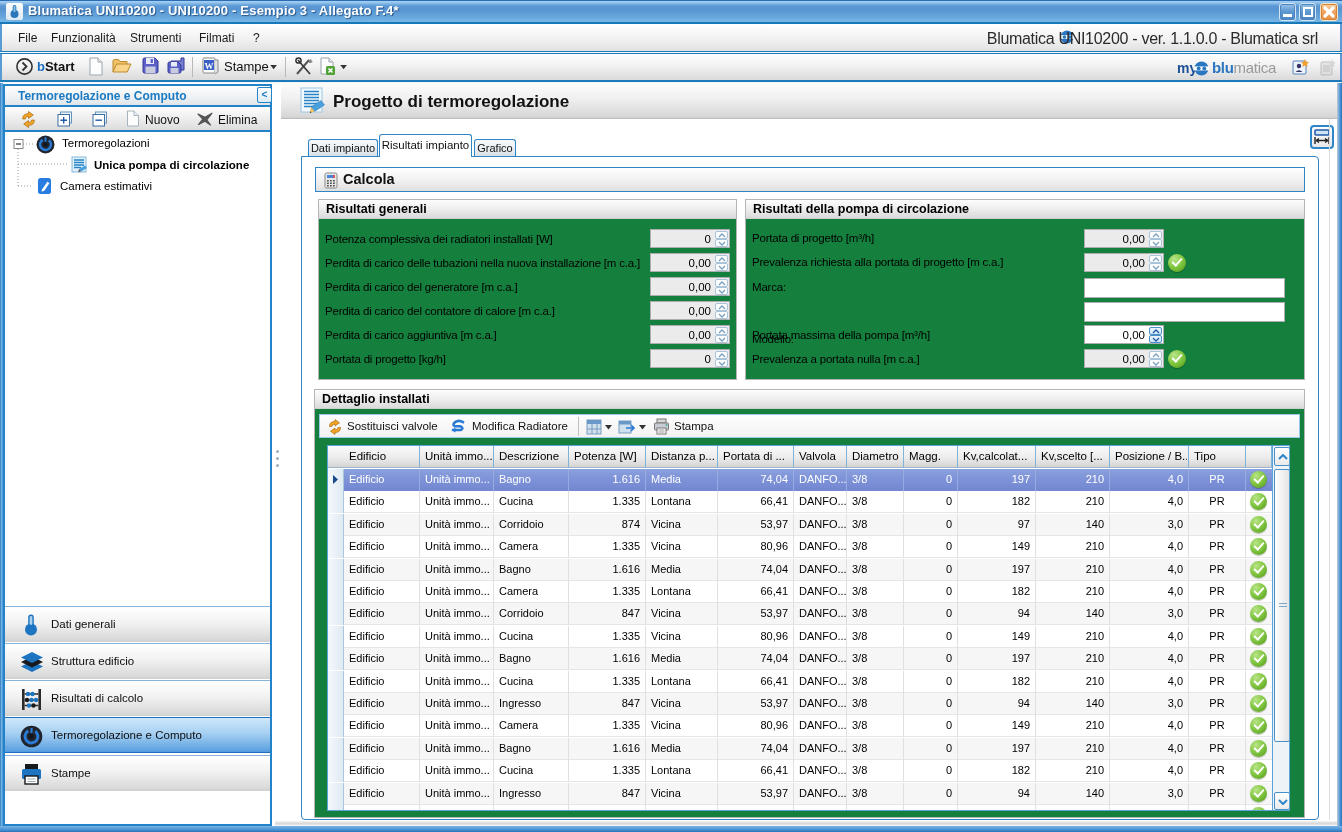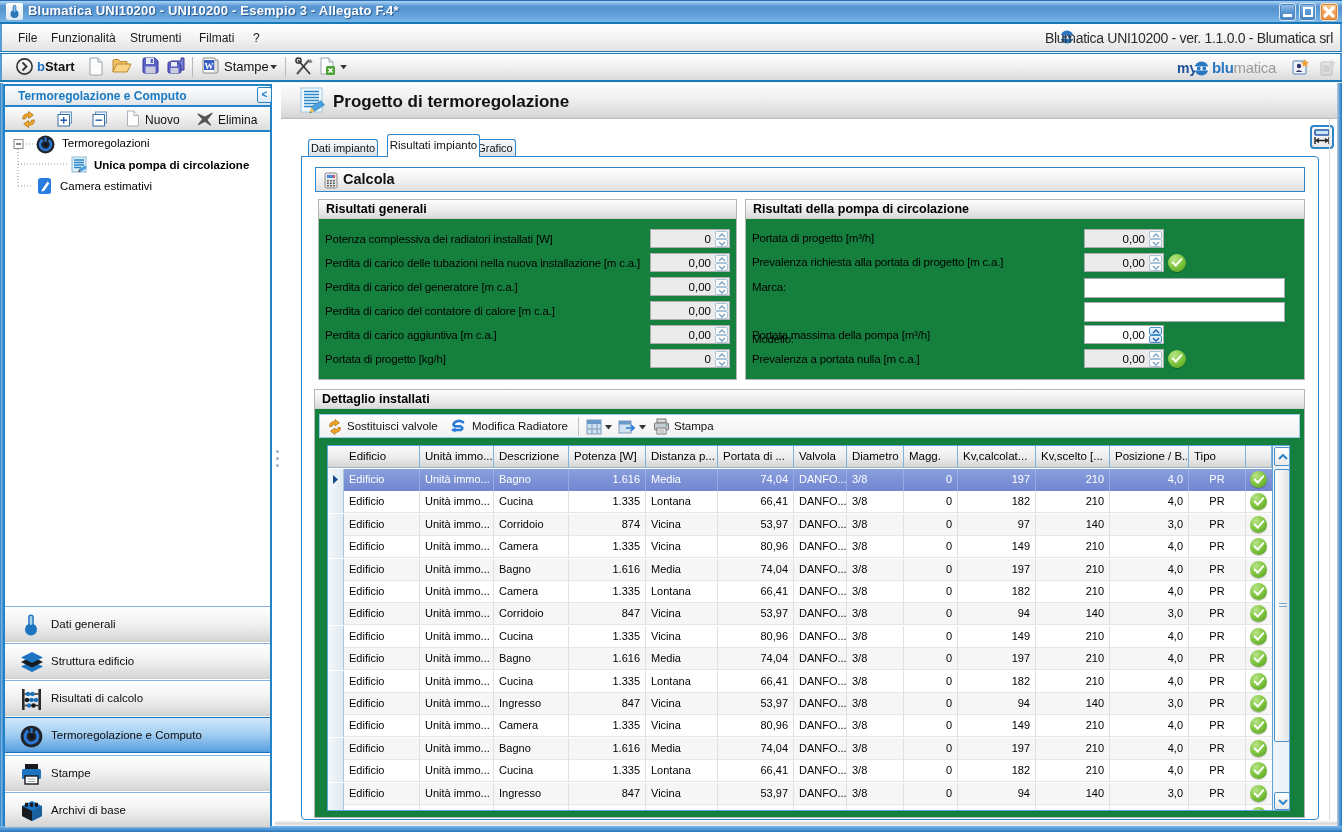--- a/index.html
+++ b/index.html
@@ -14,21 +14,21 @@
 .winbtn { position:absolute; top:3px; width:17px; height:18px; border-radius:3px; }
 .winbtn.min { left:1279px; background:linear-gradient(180deg,#9cc4e8,#5e99d3 45%,#4a87c6); border:1px solid #d4e6f4; box-shadow:inset 0 0 0 1px #4d86bf; }
 .winbtn.max { left:1299px; background:linear-gradient(180deg,#9cc4e8,#5e99d3 45%,#4a87c6); border:1px solid #d4e6f4; box-shadow:inset 0 0 0 1px #4d86bf; }
 .winbtn.cls { left:1320px; width:18px; background:linear-gradient(180deg,#fbd9ab,#f0a35f 45%,#e89144); border:1px solid #f6e3c8; box-shadow:inset 0 0 0 1px #d08238; }
 .winbtn .bar { position:absolute; left:3px; top:10px; width:9px; height:3px; background:#fff; }
 .winbtn .sq { position:absolute; left:3px; top:3px; width:10px; height:10px; border:2px solid #fff; }
 
 #menubar { position:absolute; left:0; top:24px; width:1342px; height:27px;
   background:linear-gradient(180deg,#ffffff,#f2f2f2 55%,#e2e2e2); border-left:2px solid #5b9bd5; border-right:2px solid #5b9bd5; }
 #menubar .mi { position:absolute; top:7px; font-size:12px; color:#1a1a1a; }
-#menubar .ver { position:absolute; top:6px; right:7px; font-size:14px; letter-spacing:-0.3px; color:#2b2b2b; }
+#menubar .ver { position:absolute; top:6px; right:22px; font-size:16px; letter-spacing:-0.3px; color:#2b2b2b; }
 
 #sep1 { position:absolute; left:0; top:51px; width:1342px; height:3px; background:linear-gradient(180deg,#1d7ab8 0,#1d7ab8 33%,#f8fbfe 34%,#f8fbfe 66%,#1d7ab8 67%); }
 #toolbar { position:absolute; left:0; top:54px; width:1342px; height:26px;
   background:linear-gradient(180deg,#fefefe,#f0f0f0 50%,#dadada); border-left:2px solid #5b9bd5; border-right:2px solid #5b9bd5; }
 #sep2 { position:absolute; left:0; top:80px; width:1342px; height:3px; background:linear-gradient(180deg,#1d7ab8 0,#1d7ab8 60%,#eef4fa 61%); }
 .tbtext { font-size:13px; color:#111; }
 .tbsep { position:absolute; top:3px; width:1px; height:20px; background:#b9b9b9; }
 
 
 #brdL { position:absolute; left:0; top:83px; width:3px; height:749px; background:linear-gradient(90deg,#1a6ab0,#7ab8e8 40%,#4590d0); }
@@ -345,46 +345,35 @@
     </div>
   <div class="nav" style="top:669px;">
       <svg width="23" height="22" viewBox="0 0 23 22">
         <rect x="5" y="1" width="13" height="6" fill="#16191d"></rect>
         <rect x="2" y="6" width="19" height="10" rx="1.5" fill="#1d74c0"></rect>
         <rect x="5" y="13" width="13" height="8" fill="#fff" stroke="#16191d" stroke-width="1.4"></rect>
         <path d="M7.5 16 H15.5 M7.5 18.5 H15.5" stroke="#9aa" stroke-width="1.2"></path>
       </svg>
       <div class="nlbl">Stampe</div>
     </div>
-  <div class="nav" style="top:706px; border-bottom:1px solid #86b3dd;">
-      <svg width="24" height="22" viewBox="0 0 24 22">
-        <path d="M2 6 L12 1 L22 6 L22 16 L12 21 L2 16 Z" fill="#1d74c0"></path>
-        <path d="M2 6 L12 11 L12 21 L2 16 Z" fill="#16191d"></path>
-        <path d="M12 11 L22 6 L22 16 L12 21 Z" fill="#1a5f9e"></path>
-        <rect x="5" y="2.8" width="3" height="4" fill="#16191d"></rect>
-        <rect x="10" y="2.8" width="3" height="4" fill="#16191d"></rect>
-        <rect x="15" y="2.8" width="3" height="4" fill="#16191d"></rect>
-      </svg>
-      <div class="nlbl">Archivi di base</div>
-    </div>
 </div>
 
 <div id="chead">
   <svg style="position:absolute;left:19px;top:3px;" width="27" height="28" viewBox="0 0 27 28">
       <rect x="1" y="1" width="21" height="24" fill="#f2f9fd" stroke="#9cc8e4"></rect>
       <path d="M4 4.5 h15 M4 7.5 h15 M4 10.5 h15 M4 13.5 h15 M4 16.5 h15 M4 19.5 h10" stroke="#2a86c8" stroke-width="1.7"></path>
       <path d="M11 20 L21 13.5 L24.5 18 L14.5 24.5 Z" fill="#4aa0dc" stroke="#2a78b8" stroke-width=".5"></path>
       <path d="M11 20 L9.8 26 L14.5 24.5 Z" fill="#f0c060"></path>
       <path d="M9.8 26 L11.5 25.4 L10.3 24.3 Z" fill="#333"></path>
     </svg>
   <div class="t">Progetto di termoregolazione</div>
 </div>
 
 <div class="tab" style="left:308px; top:139px; width:70px; height:17px; line-height:16px;">Dati impianto</div>
-<div class="tab active" style="left:387px; top:134px; width:93px; height:23px; line-height:21px; z-index:3;">Risultati impianto</div>
+<div class="tab active" style="left:379px; top:134px; width:93px; height:23px; line-height:21px; z-index:3;">Risultati impianto</div>
 <div class="tab" style="left:474px; top:139px; width:42px; height:17px; line-height:16px;">Grafico</div>
 <div id="tabpanel"></div>
 <div id="fitbtn"><svg width="20" height="20" viewBox="0 0 20 20">
       <rect x="3" y="3" width="14" height="5" rx="1" fill="#cfe4f6" stroke="#2458a8" stroke-width="1.6"></rect>
       <path d="M3 10 L3 17 M17 10 L17 17 M4 13.5 L16 13.5 M4 13.5 L7 11.5 M4 13.5 L7 15.5 M16 13.5 L13 11.5 M16 13.5 L13 15.5" stroke="#222" stroke-width="1.4" fill="none"></path>
     </svg></div>
 
 <div id="calcbar">
   <svg style="position:absolute;left:8px;top:4px;" width="14" height="17" viewBox="0 0 14 17">
       <rect x="1" y="1" width="12" height="15" rx="1.5" fill="#e8e8e8" stroke="#888"></rect>

